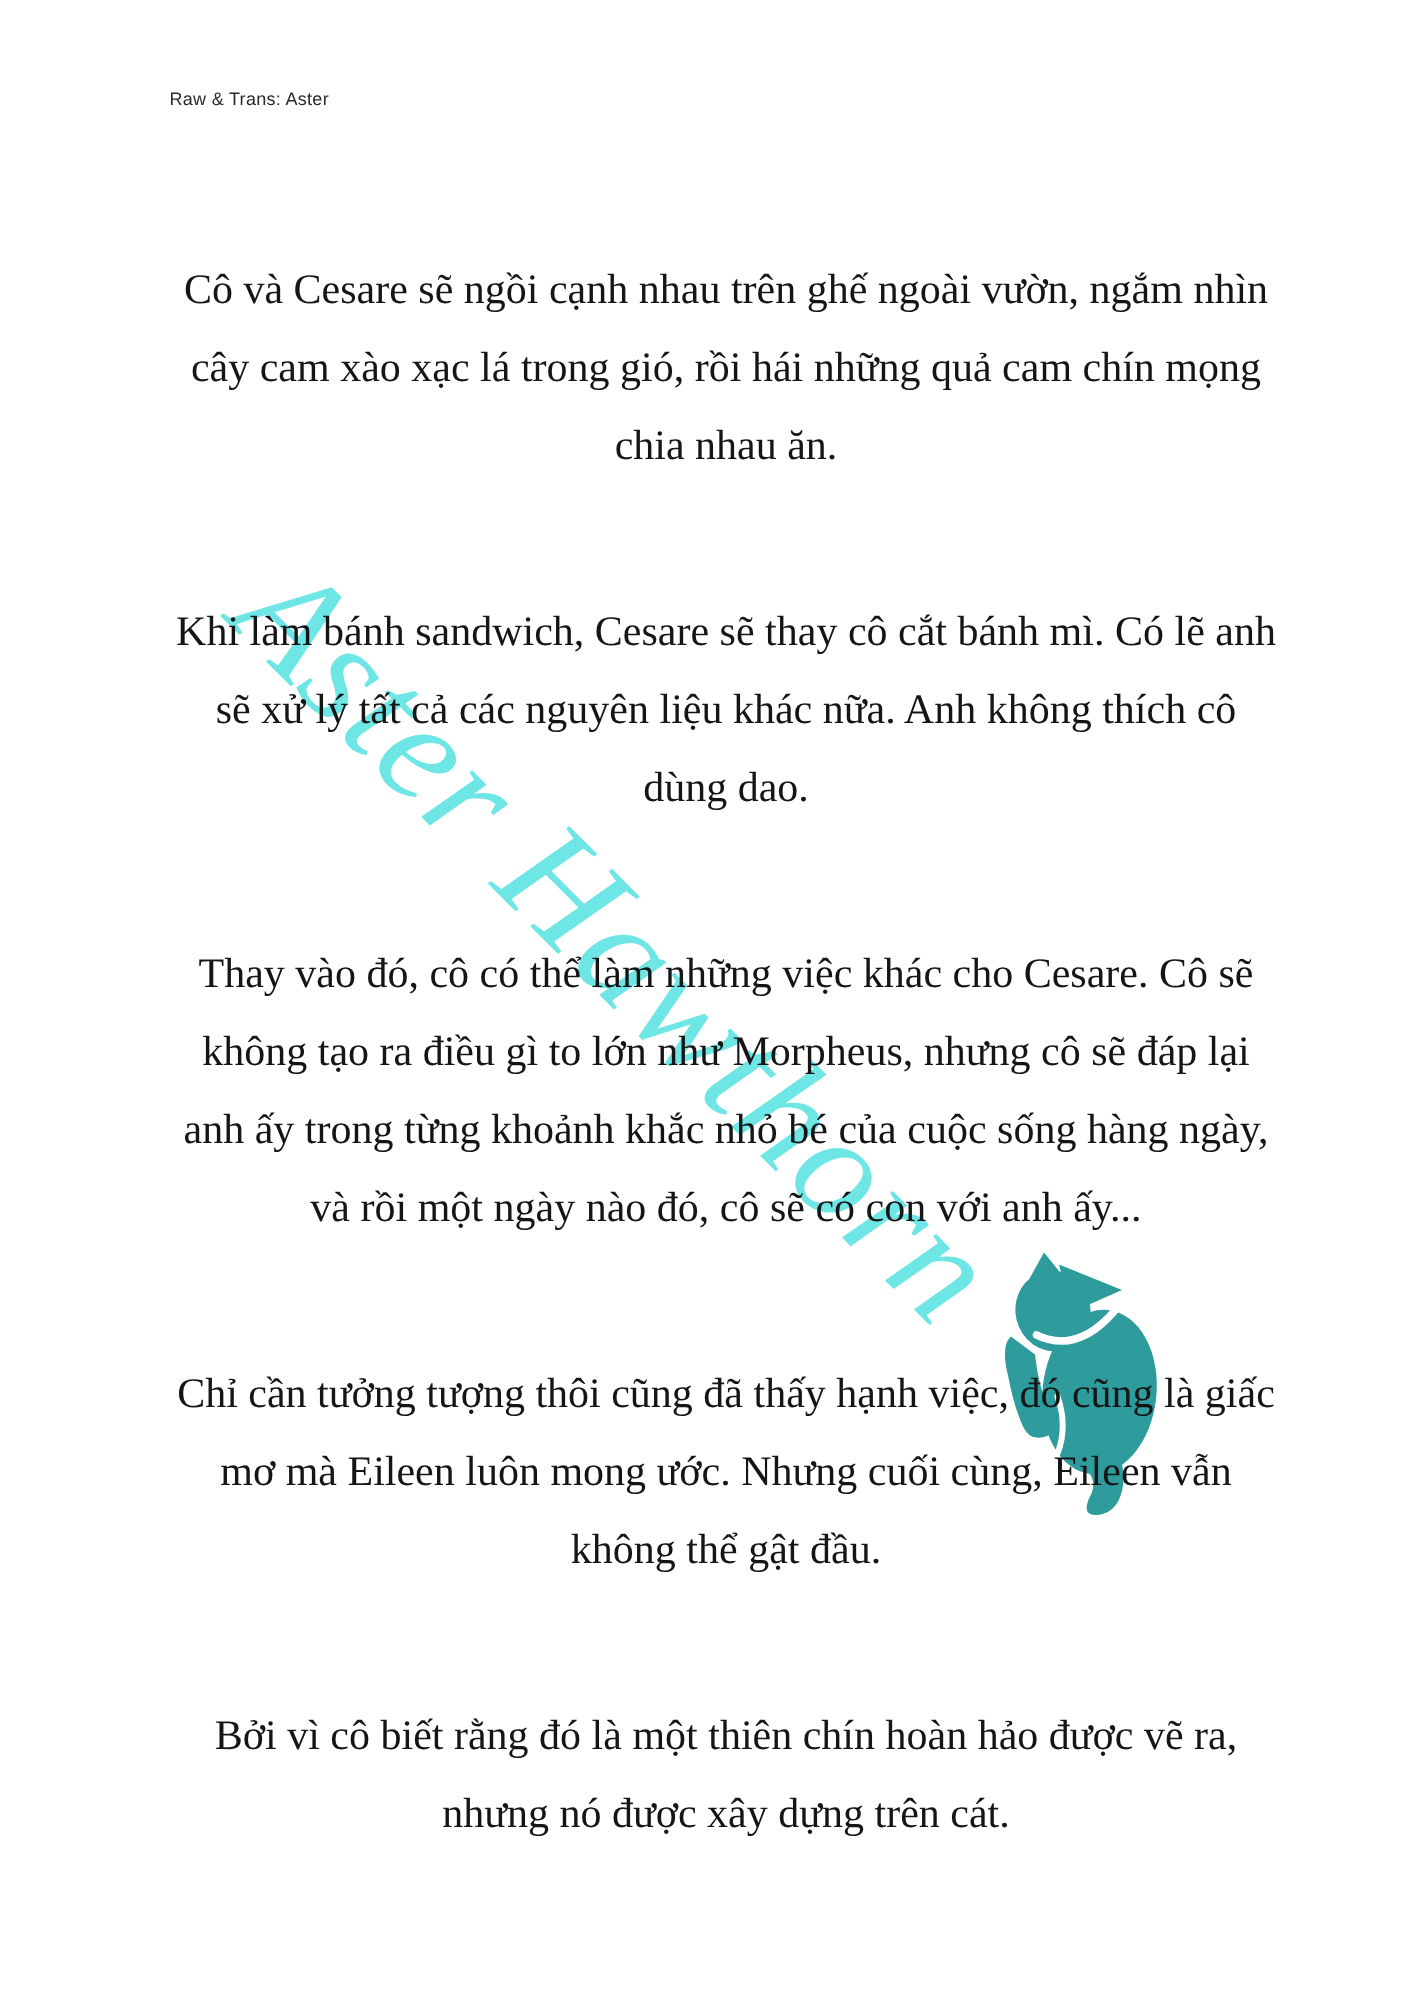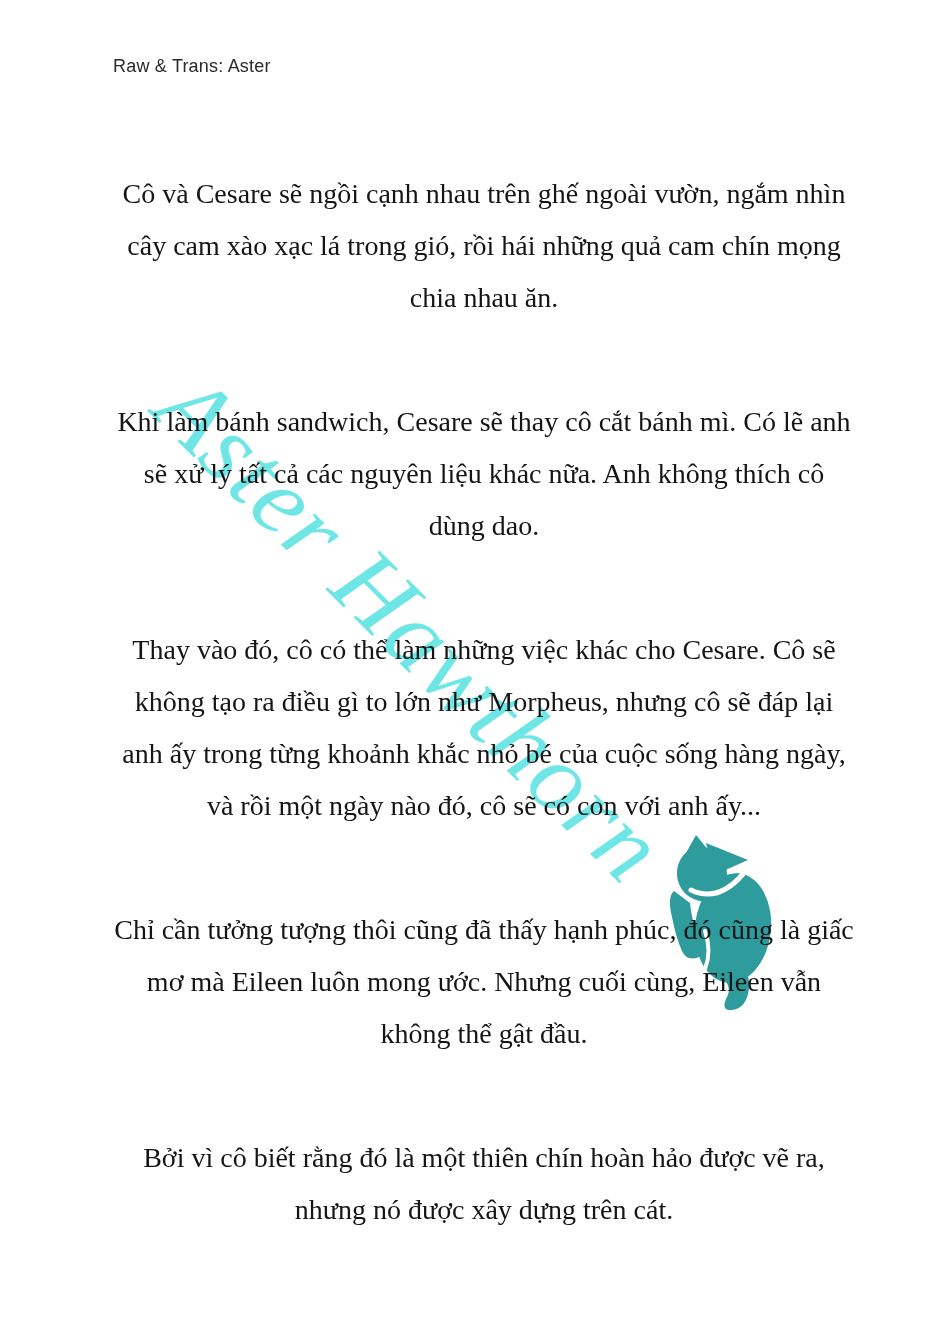--- a/index.html
+++ b/index.html
@@ -14,21 +14,21 @@
   .page {
     position: absolute;
     inset: 0;
     background: #ffffff;
   }
   .credits-header {
     position: absolute;
     left: 113px;
     top: 55px;
     font-family: "Liberation Sans", sans-serif;
-    font-size: 18px;
+    font-size: 12px;
     line-height: 22px;
     color: #2a2a2a;
     letter-spacing: 0.2px;
     z-index: 3;
   }
   .watermark {
     position: absolute;
     left: 215px;
     top: 350px;
     transform: rotate(45deg);
@@ -91,17 +91,17 @@
     </g>
 
     <path d="M25 57 Q52 70 77 41" fill="none" stroke="#ffffff" stroke-width="5" stroke-linecap="round"></path>
     <path d="M39 98 Q46 118 39 136" fill="none" stroke="#ffffff" stroke-width="4" stroke-linecap="round"></path>
   </svg>
 
   <div class="content">
     <p>Cô và Cesare sẽ ngồi cạnh nhau trên ghế ngoài vườn, ngắm nhìn cây cam xào xạc lá trong gió, rồi hái những quả cam chín mọng chia nhau ăn.</p>
     <p>Khi làm bánh sandwich, Cesare sẽ thay cô cắt bánh mì. Có lẽ anh sẽ xử lý tất cả các nguyên liệu khác nữa. Anh không thích cô dùng dao.</p>
     <p>Thay vào đó, cô có thể làm những việc khác cho Cesare. Cô sẽ không tạo ra điều gì to lớn như Morpheus, nhưng cô sẽ đáp lại anh ấy trong từng khoảnh khắc nhỏ bé của cuộc sống hàng ngày, và rồi một ngày nào đó, cô sẽ có con với anh ấy...</p>
-    <p>Chỉ cần tưởng tượng thôi cũng đã thấy hạnh phúc, đó cũng là giấc mơ mà Eileen luôn mong ước. Nhưng cuối cùng, Eileen vẫn không thể gật đầu.</p>
+    <p>Chỉ cần tưởng tượng thôi cũng đã thấy hạnh việc, đó cũng là giấc mơ mà Eileen luôn mong ước. Nhưng cuối cùng, Eileen vẫn không thể gật đầu.</p>
     <p>Bởi vì cô biết rằng đó là một thiên chín hoàn hảo được vẽ ra, nhưng nó được xây dựng trên cát.</p>
   </div>
 
 </div>
 
 </body></html>

